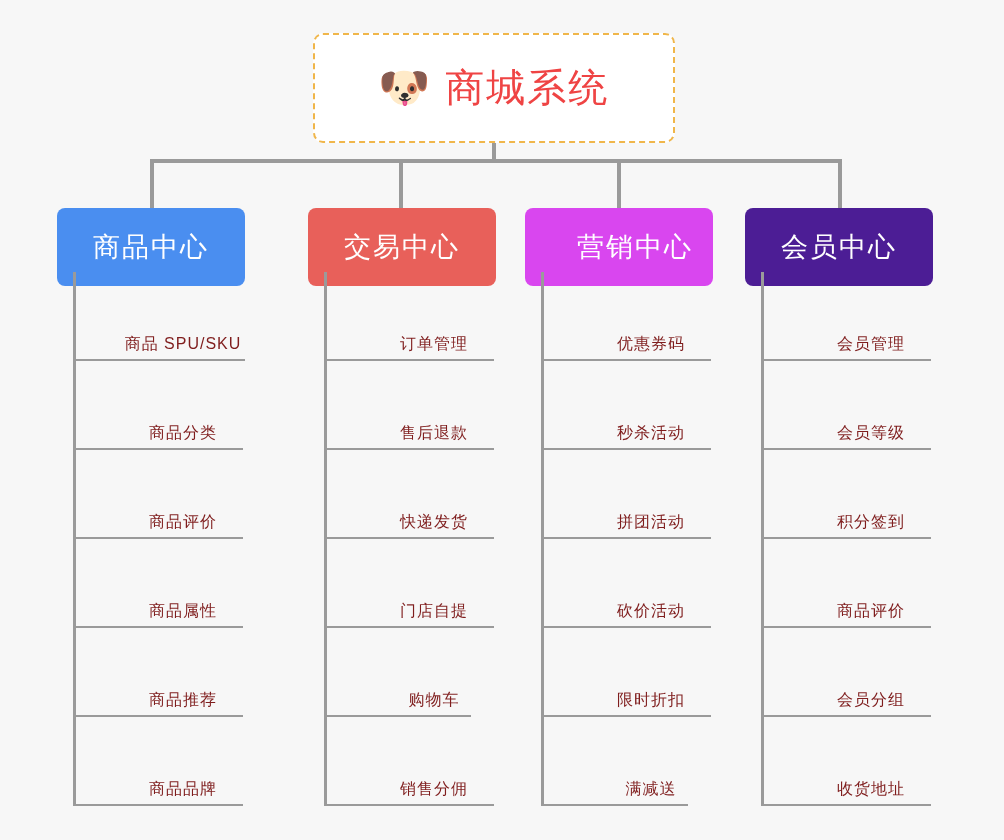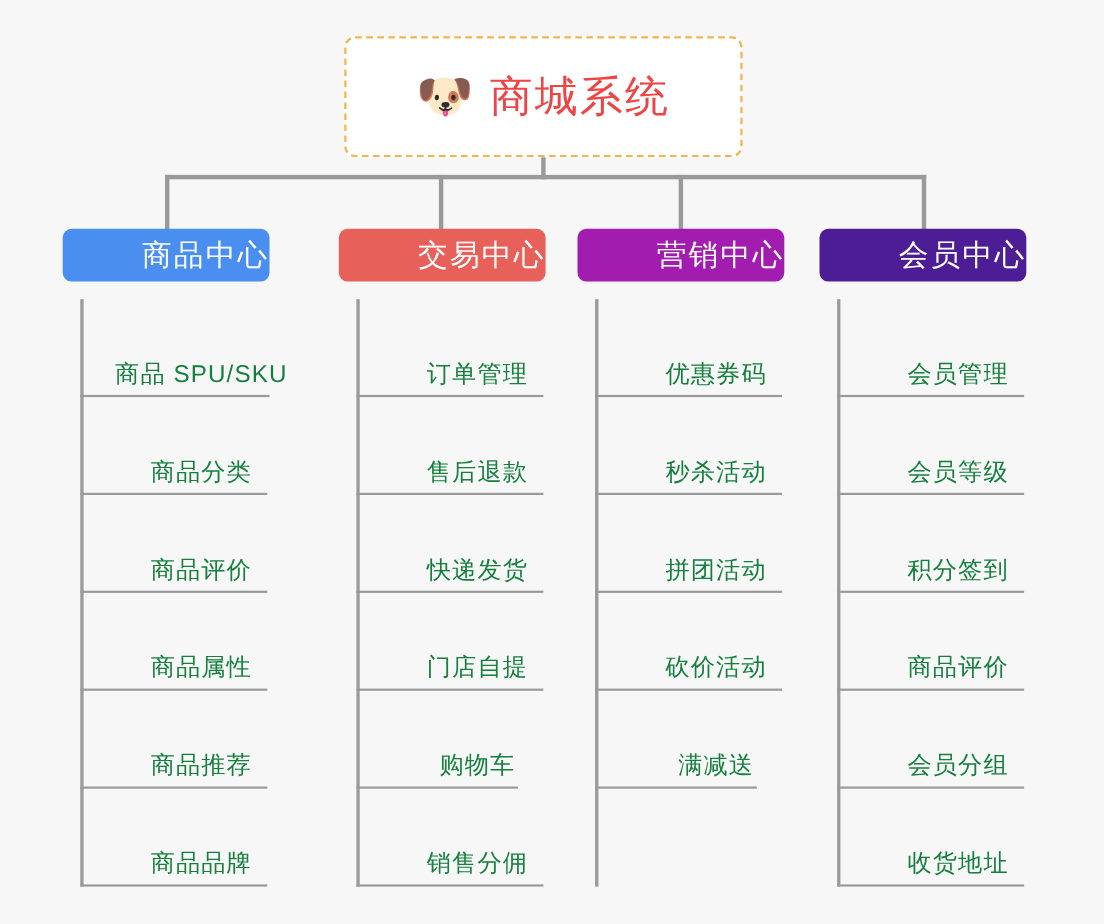--- a/index.html
+++ b/index.html
@@ -88,25 +88,25 @@
     height: 52px;
     background: #9a9a9a;
   }
   .drop-1 { left: 150px; }
   .drop-2 { left: 399px; }
   .drop-3 { left: 617px; }
   .drop-4 { left: 838px; }
 
   .cat-box {
     width: 188px;
-    height: 48px;
+    height: 78px;
     border-radius: 8px;
     display: flex;
     align-items: center;
-    justify-content: flex-end;
+    justify-content: center;
     color: #ffffff;
     font-size: 27px;
     letter-spacing: 2px;
     box-sizing: border-box;
   }
 
   
   .spine {
     position: absolute;
     left: 16px;
@@ -125,22 +125,22 @@
   .leaf {
     position: relative;
     height: 89px;
     box-sizing: border-box;
     display: flex;
     align-items: flex-end;
     justify-content: center;
     padding-bottom: 6px;
   }
   .leaf-label {
-    font-size: 22px;
-    color: #15803d;
+    font-size: 16px;
+    color: #7f1d1d;
     letter-spacing: 1px;
     white-space: nowrap;
     padding: 0 8px;
     margin-left: 48px;
   }
   .leaf-underline {
     position: absolute;
     left: 0;
     bottom: 0;
     height: 2px;
@@ -224,39 +224,43 @@
         <div class="leaf-underline" style="width: 147px; background-color: rgb(154, 154, 154);"></div>
       </div>
       <div class="leaf">
         <span class="leaf-label">销售分佣</span>
         <div class="leaf-underline" style="width: 170px; background-color: rgb(154, 154, 154);"></div>
       </div>
     </div>
   </div>
 
   <div class="column col-3">
-    <div class="cat-box" style="background: #a21caf; padding-left: 32px;">
+    <div class="cat-box" style="background: #d946ef; padding-left: 32px;">
       <span>营销中心</span>
     </div>
     <div class="spine" style="height: 534px; background-color: rgb(154, 154, 154);"></div>
     <div class="leaf-list">
       <div class="leaf">
         <span class="leaf-label">优惠券码</span>
         <div class="leaf-underline" style="width: 170px; background-color: rgb(154, 154, 154);"></div>
       </div>
       <div class="leaf">
         <span class="leaf-label">秒杀活动</span>
         <div class="leaf-underline" style="width: 170px; background-color: rgb(154, 154, 154);"></div>
       </div>
       <div class="leaf">
         <span class="leaf-label">拼团活动</span>
         <div class="leaf-underline" style="width: 170px; background-color: rgb(154, 154, 154);"></div>
       </div>
       <div class="leaf">
         <span class="leaf-label">砍价活动</span>
+        <div class="leaf-underline" style="width: 170px; background-color: rgb(154, 154, 154);"></div>
+      </div>
+      <div class="leaf">
+        <span class="leaf-label">限时折扣</span>
         <div class="leaf-underline" style="width: 170px; background-color: rgb(154, 154, 154);"></div>
       </div>
       <div class="leaf">
         <span class="leaf-label">满减送</span>
         <div class="leaf-underline" style="width: 147px; background-color: rgb(154, 154, 154);"></div>
       </div>
     </div>
   </div>
 
   <div class="column col-4">

